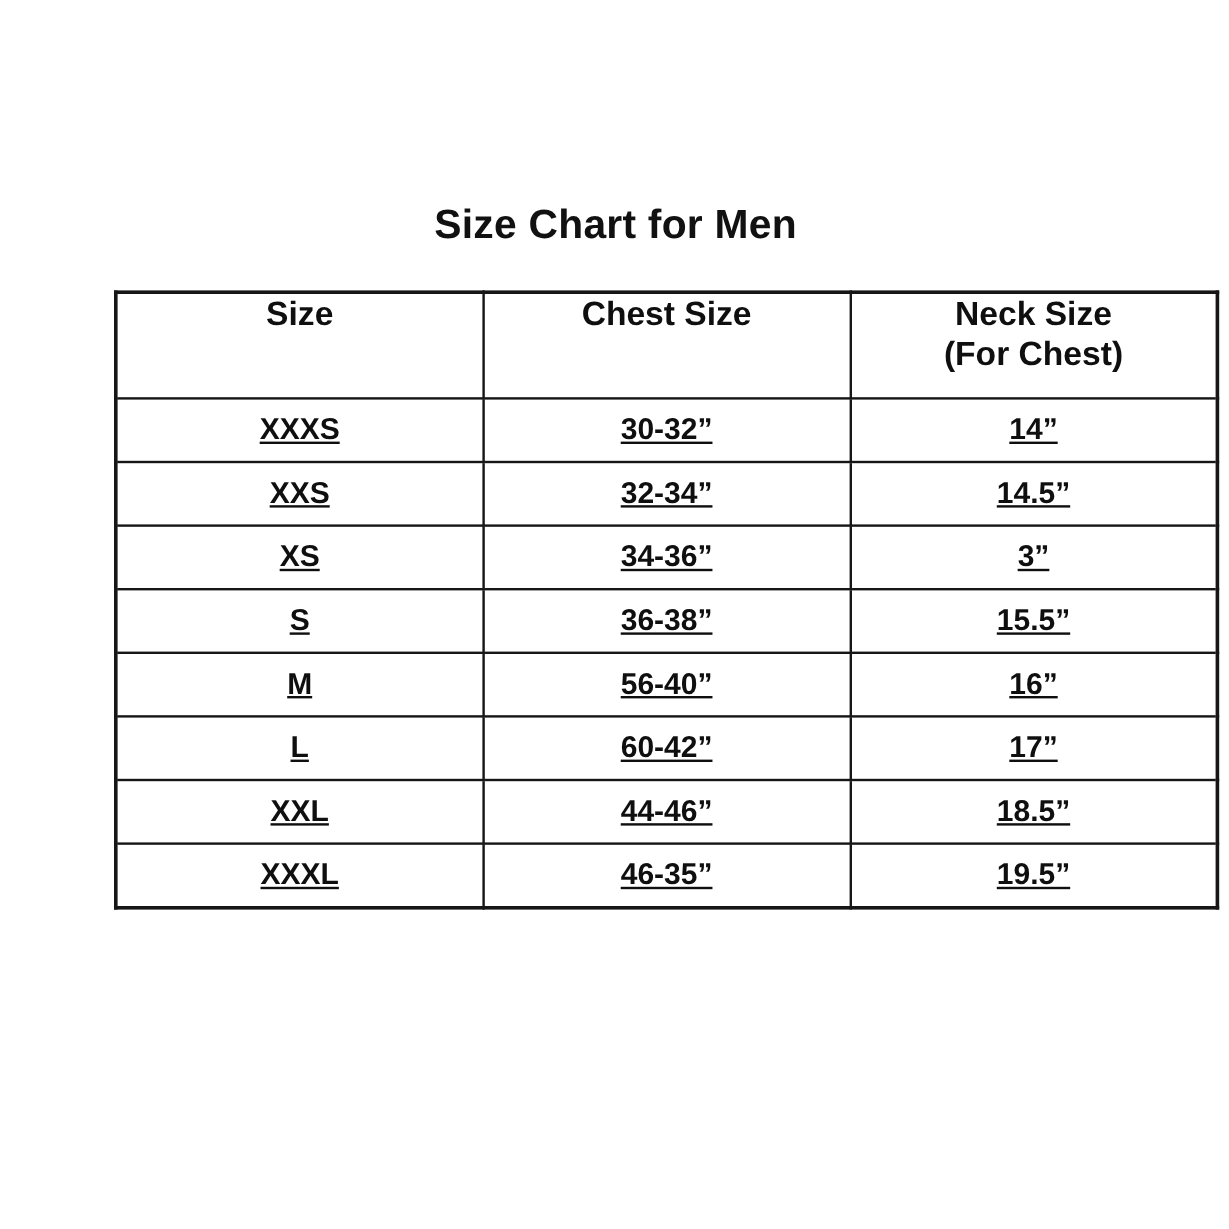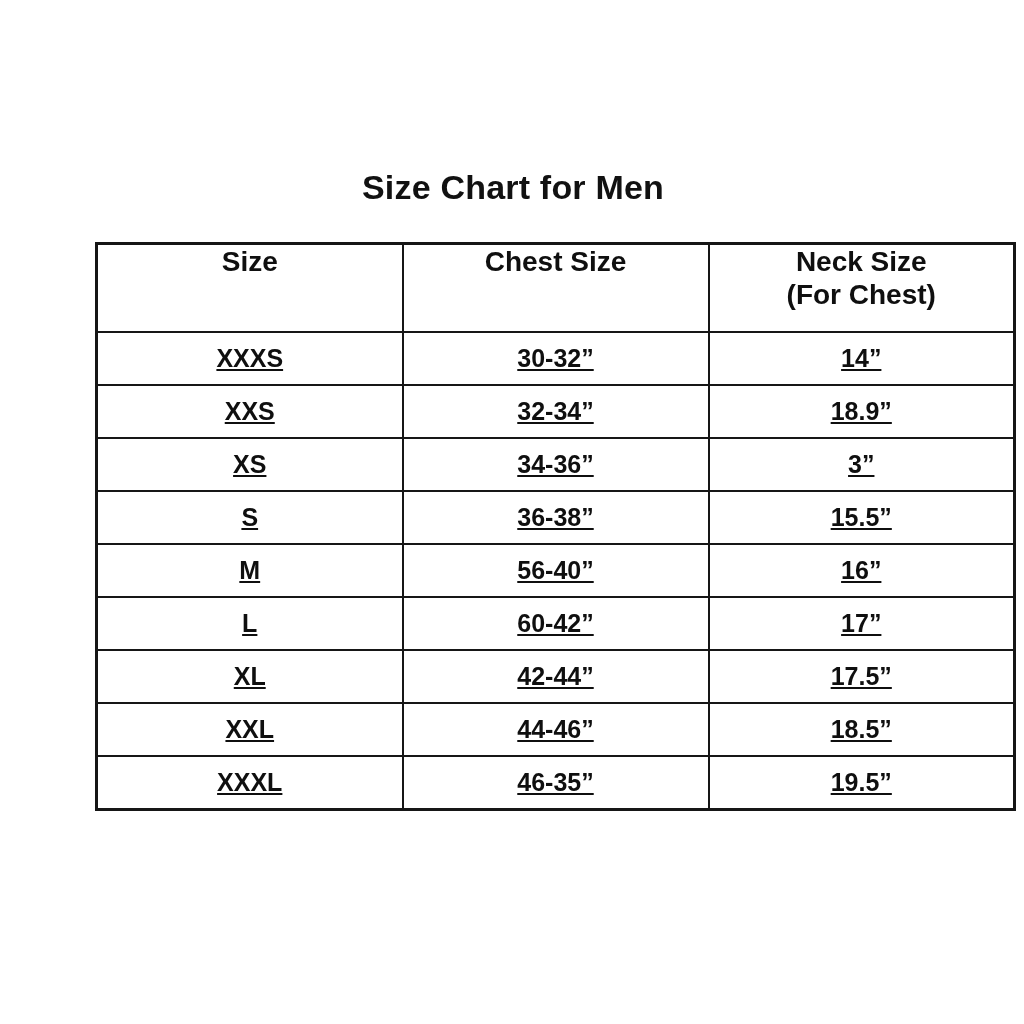--- a/index.html
+++ b/index.html
@@ -91,21 +91,21 @@
     </thead>
     <tbody>
       <tr>
         <td>XXXS</td>
         <td>30-32”</td>
         <td>14”</td>
       </tr>
       <tr>
         <td>XXS</td>
         <td>32-34”</td>
-        <td>18.9”</td>
+        <td>14.5”</td>
       </tr>
       <tr>
         <td>XS</td>
         <td>34-36”</td>
         <td>3”</td>
       </tr>
       <tr>
         <td>S</td>
         <td>36-38”</td>
         <td>15.5”</td>
@@ -114,25 +114,20 @@
         <td>M</td>
         <td>56-40”</td>
         <td>16”</td>
       </tr>
       <tr>
         <td>L</td>
         <td>60-42”</td>
         <td>17”</td>
       </tr>
       <tr>
-        <td>XL</td>
-        <td>42-44”</td>
-        <td>17.5”</td>
-      </tr>
-      <tr>
         <td>XXL</td>
         <td>44-46”</td>
         <td>18.5”</td>
       </tr>
       <tr>
         <td>XXXL</td>
         <td>46-35”</td>
         <td>19.5”</td>
       </tr>
     </tbody>

